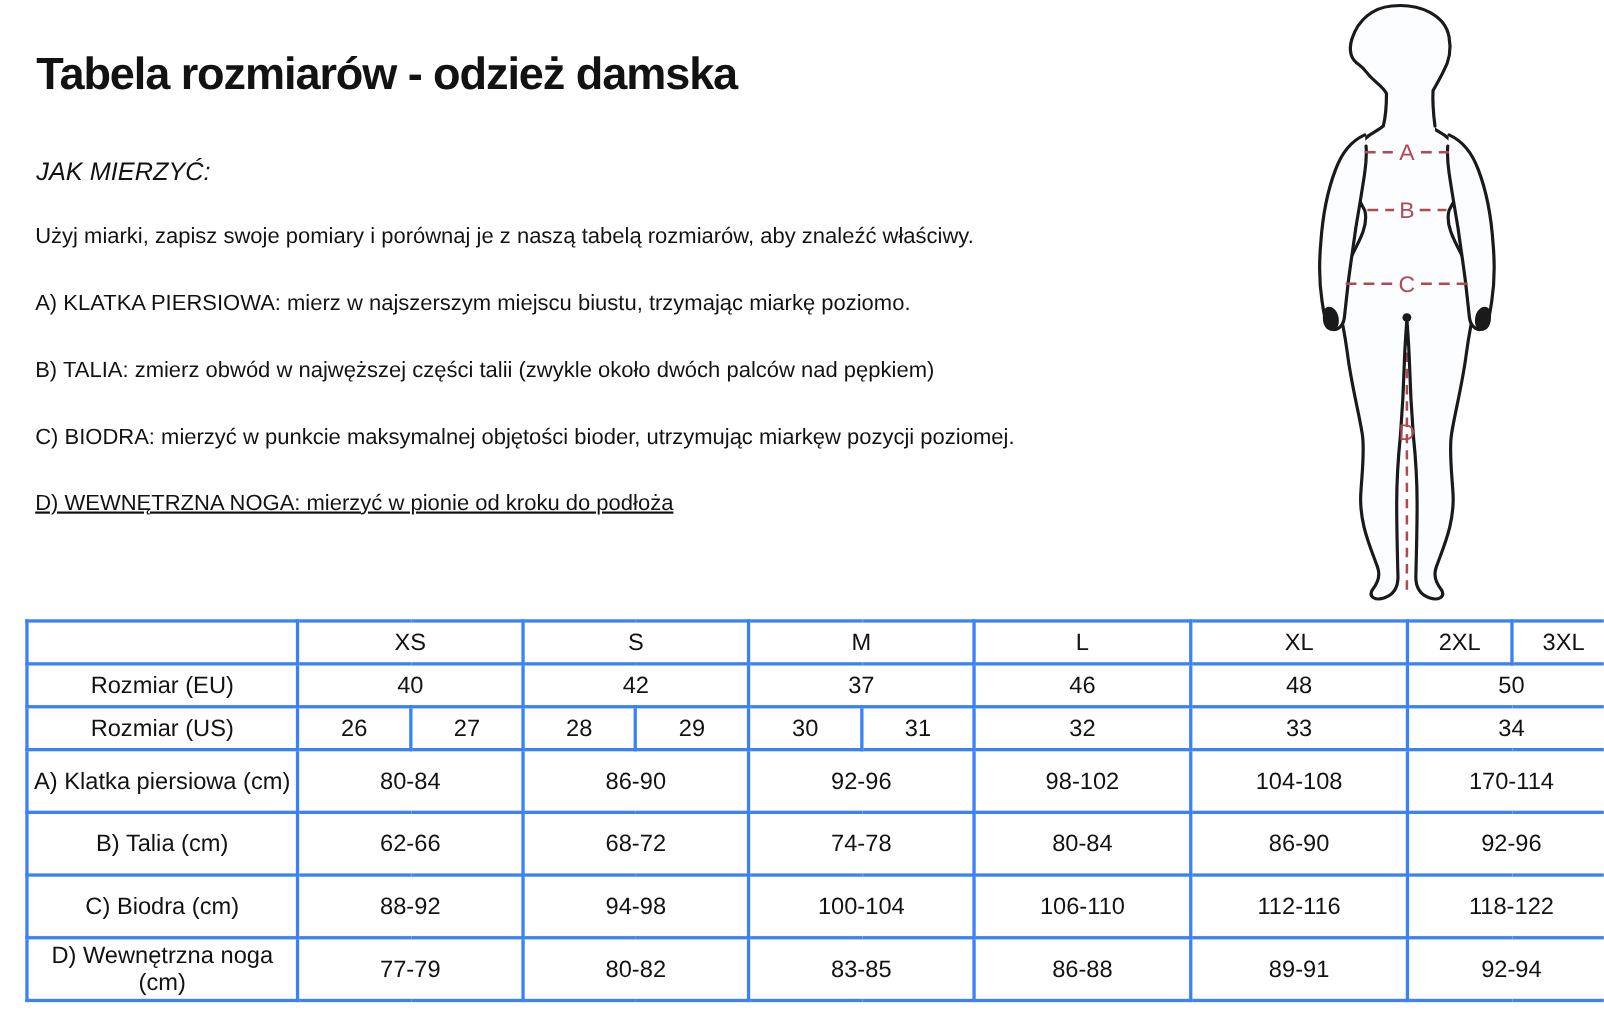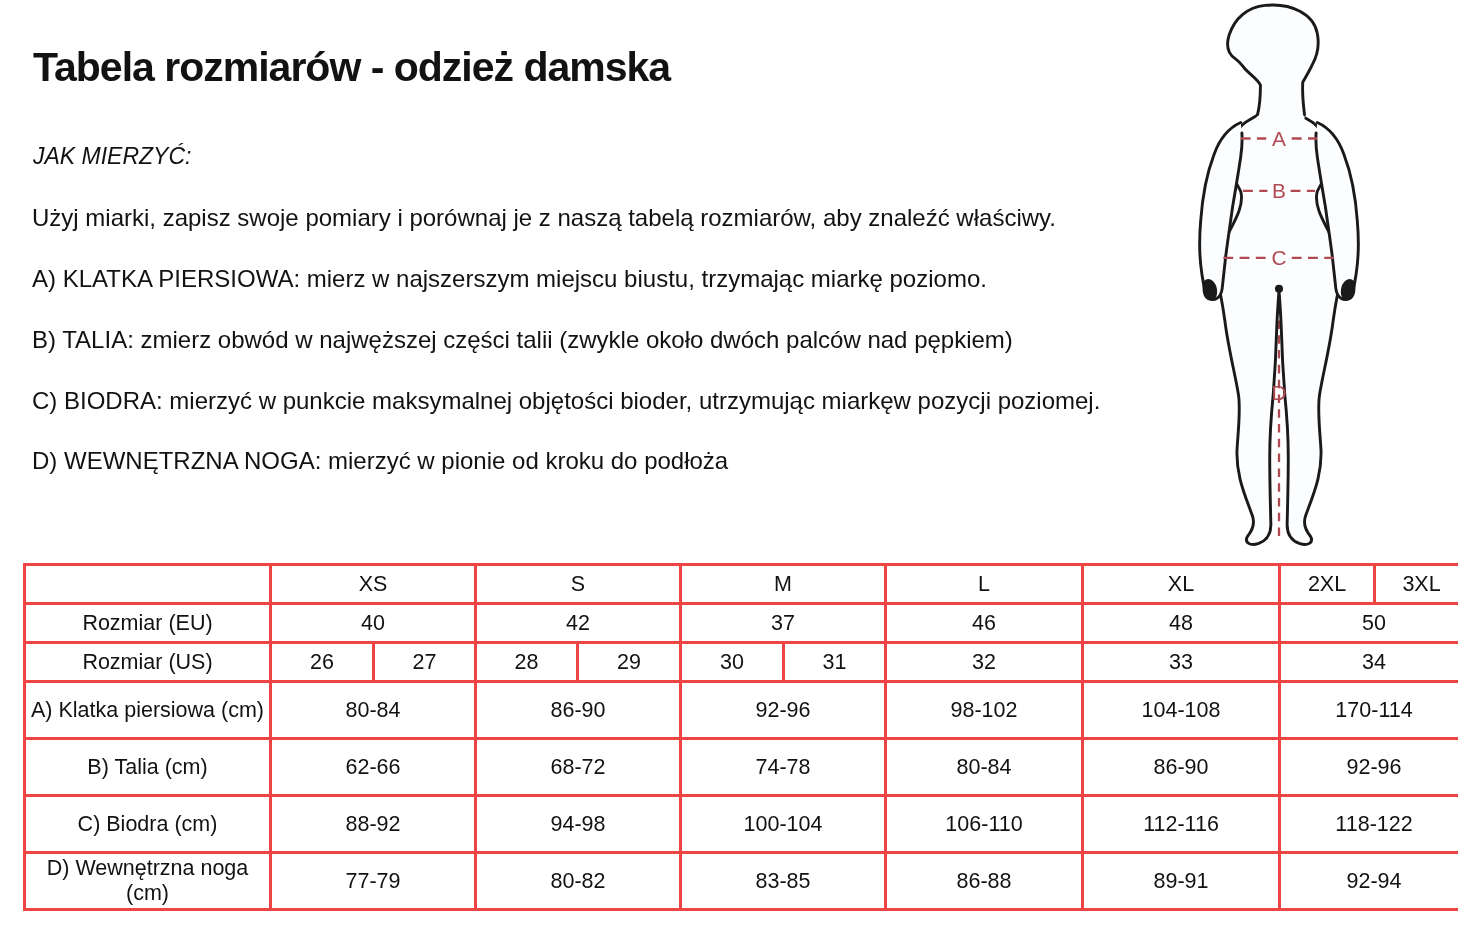--- a/index.html
+++ b/index.html
@@ -3,33 +3,33 @@
 <meta charset="utf-8">
 <style>
   html,body{margin:0;padding:0;background:#ffffff;}
   body{width:1458px;height:930px;position:relative;overflow:hidden;
        font-family:"Liberation Sans",sans-serif;color:#121212;}
   .canvas{position:absolute;left:16px;top:0;width:1458px;height:930px;background:#fff;}
 
   .title{position:absolute;left:17px;top:44px;font-size:41px;font-weight:700;
          letter-spacing:-1px;white-space:nowrap;}
   .howto{position:absolute;left:17px;top:143px;font-size:23px;white-space:nowrap;font-style:italic;}
-  .tline{position:absolute;left:16px;font-size:24px;white-space:nowrap;}
+  .tline{position:absolute;left:16px;font-size:20px;white-space:nowrap;}
   .l-intro{top:204px;}
   .l-a{top:265px;}
   .l-b{top:326px;}
   .l-c{top:387px;}
-  .l-d{top:447px;}
+  .l-d{top:447px;text-decoration:underline;}
 
   .figure-wrap{position:absolute;left:1176px;top:2px;width:174px;height:546px;}
   .figure-wrap svg{width:100%;height:100%;display:block;}
 
   table.sizes{position:absolute;left:7px;top:563px;border-collapse:collapse;
               table-layout:fixed;width:1444px;}
-  table.sizes td{border:3px solid #ef4444;text-align:center;vertical-align:middle;
+  table.sizes td{border:3px solid #3b82f6;text-align:center;vertical-align:middle;
                  font-size:21.5px;padding:0;overflow:hidden;}
   td.rowlab{text-align:left;padding-left:8px;font-size:22px;}
   tr.r-hdr{height:39px;}
   tr.r-eu{height:39px;padding-left:31px;}
   tr.r-us{height:39px;}
   tr.r-data{height:57px;}
   td.thin-r{border-right-width:2px;}
   td.thin-l{border-left-width:2px;margin-left:44px;}
 </style>
 </head>

